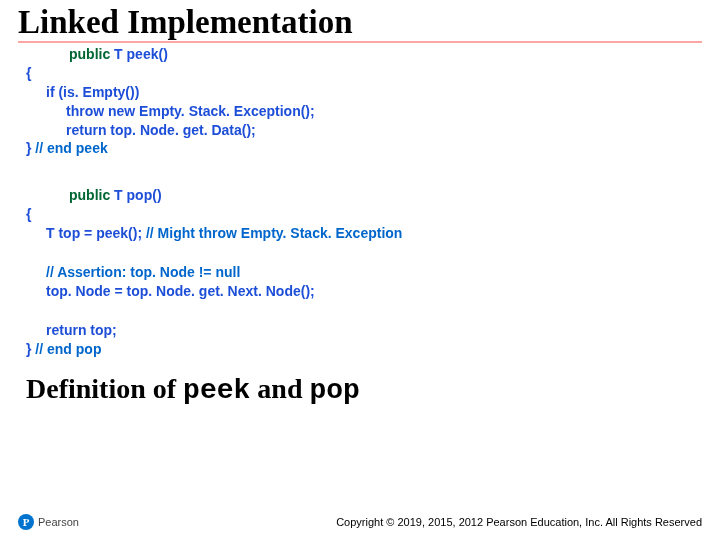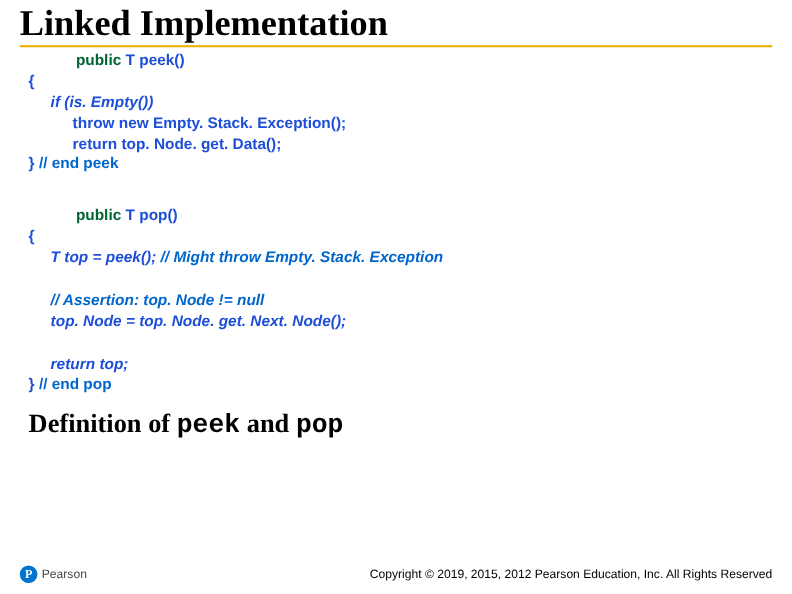--- a/index.html
+++ b/index.html
@@ -14,40 +14,40 @@
     box-sizing: border-box;
   }
   .slide {
     padding: 4px 18px 0 18px;
   }
   .title {
     font-family: "Times New Roman", Times, serif;
     font-size: 33px;
     font-weight: bold;
     margin: 0 0 2px 0;
-    border-bottom: 2px solid #eab308;
+    border-bottom: 2px solid #fca5a5;
     padding-bottom: 0;
   }
   .code {
     font-family: Arial, Helvetica, sans-serif;
     font-size: 14px;
     line-height: 1.35;
     font-weight: bold;
     margin-left: 8px;
   }
   .code .kw-public { color: #006633; font-weight: bold; margin-left: 43px; }
   .code .normal { font-weight: bold; color: #1d4ed8; }
   .code .comment { color: #0066cc; font-weight: bold; }
-  .ind1 { padding-left: 20px; font-style: italic; }
+  .ind1 { padding-left: 20px; }
   .ind2 { padding-left: 40px; }
   .gap { height: 20px; }
   .biggap { height: 28px; }
   .subtitle {
     font-family: "Times New Roman", Times, serif;
-    font-size: 24px;
+    font-size: 28px;
     font-weight: bold;
     margin: 14px 0 4px 8px;
   }
   .subtitle .mono {
     font-family: "Courier New", Courier, monospace;
     font-weight: bold;
   }
   .footer {
     position: absolute;
     bottom: 10px;

